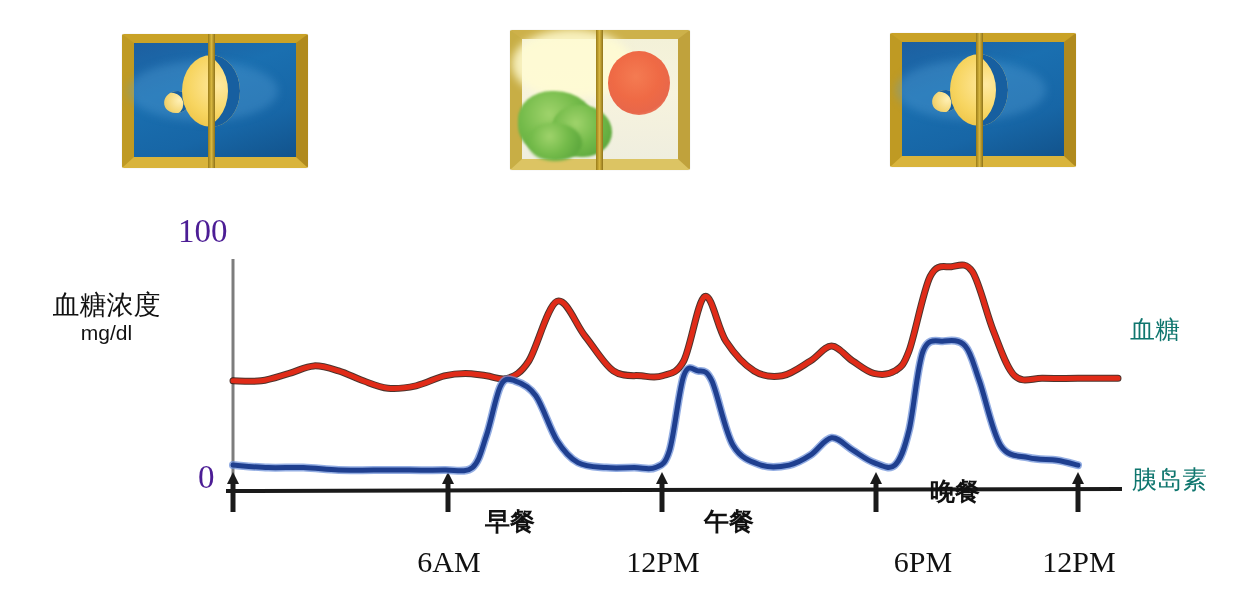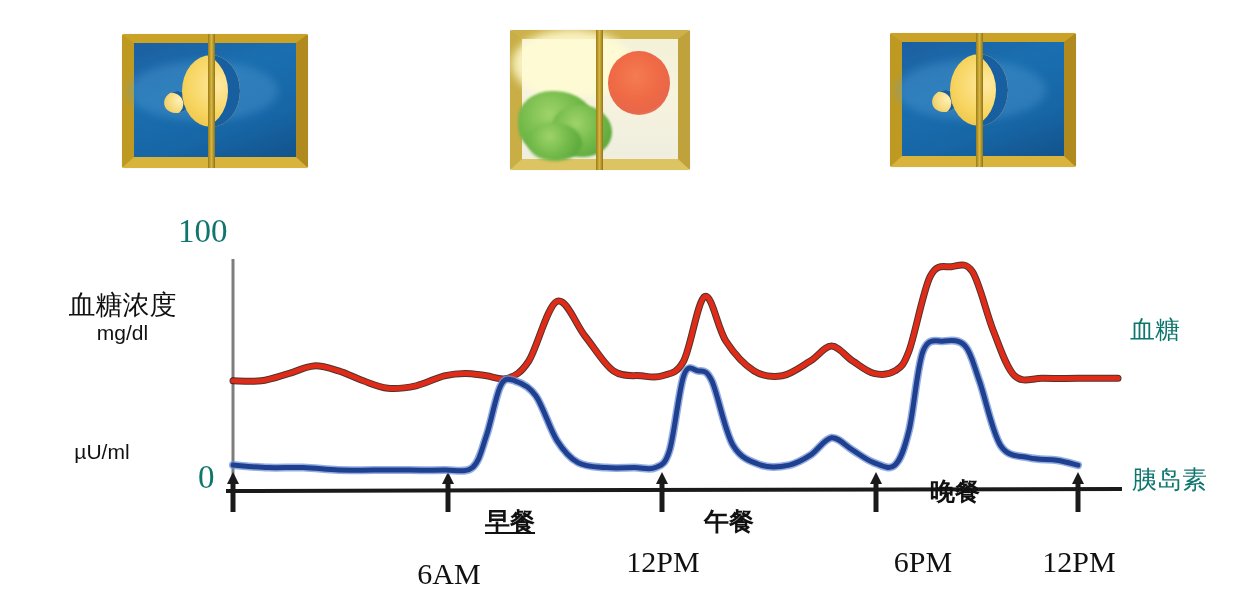--- a/index.html
+++ b/index.html
@@ -89,21 +89,21 @@
     position: absolute;
     left: 0;
     top: 0;
     width: 1254px;
     height: 606px;
   }
   .axis-value {
     position: absolute;
     font-family: "Liberation Serif", serif;
     font-size: 33px;
-    color: #0f766e;
+    color: #4c1d95;
     line-height: 1;
   }
   .side-label {
     position: absolute;
     font-size: 27px;
     line-height: 1.16;
     text-align: center;
     color: #111;
     white-space: nowrap;
   }
@@ -194,35 +194,34 @@
     <path id="glucose-line" fill="none" stroke="#e02b18" stroke-width="5" stroke-linecap="round" stroke-linejoin="round" d="M233.0,380.8 C237.7,380.8 251.8,382.0 261.2,380.8 C270.6,379.6 280.5,375.8 289.3,373.4 C298.1,370.9 305.8,366.3 314.0,365.9 C322.2,365.5 330.4,368.4 338.6,370.9 C346.8,373.4 355.1,377.9 363.3,380.8 C371.5,383.7 379.1,387.4 387.9,388.2 C396.7,389.1 406.7,387.8 416.1,385.8 C425.5,383.7 436.0,377.9 444.3,375.8 C452.5,373.8 458.3,373.4 465.4,373.4 C472.4,373.4 479.5,375.0 486.5,375.8 C493.5,376.7 500.6,380.8 507.6,378.3 C514.7,375.8 520.5,373.8 528.8,361.0 C537.0,348.1 547.5,305.6 556.9,301.4 C566.3,297.3 575.7,324.6 585.1,336.2 C594.5,347.7 603.9,364.3 613.3,370.9 C622.6,377.5 633.2,375.0 641.4,375.8 C649.6,376.7 655.5,378.3 662.5,375.8 C669.6,373.4 676.6,374.2 683.7,361.0 C690.7,347.7 697.8,299.8 704.8,296.5 C711.8,293.2 717.7,328.7 725.9,341.1 C734.1,353.5 744.7,365.1 754.1,370.9 C763.5,376.7 772.9,377.5 782.3,375.8 C791.6,374.2 802.2,365.9 810.4,361.0 C818.6,356.0 824.5,346.1 831.5,346.1 C838.6,346.1 845.6,356.4 852.7,361.0 C859.7,365.5 866.8,371.7 873.8,373.4 C880.8,375.0 889.0,374.6 894.9,370.9 C900.8,367.2 903.1,366.7 909.0,351.0 C914.9,335.3 923.1,290.7 930.1,276.6 C937.2,262.6 944.2,267.5 951.3,266.7 C958.3,265.9 965.3,260.9 972.4,271.7 C979.4,282.4 986.5,313.8 993.5,331.2 C1000.5,348.6 1006.4,368.0 1014.6,375.8 C1022.8,383.7 1032.2,377.9 1042.8,378.3 C1053.4,378.7 1065.5,378.3 1078.0,378.3 C1090.5,378.3 1111.3,378.3 1118.0,378.3"></path>
 
     <path id="insulin-shadow" fill="none" stroke="#6f92d8" stroke-width="8" stroke-linecap="round" stroke-linejoin="round" opacity="0.75" d="M233.0,465.1 C238.9,465.5 256.5,467.2 268.2,467.6 C279.9,468.0 291.7,467.2 303.4,467.6 C315.2,468.0 326.9,469.7 338.6,470.1 C350.4,470.5 362.1,470.1 373.8,470.1 C385.6,470.1 397.3,470.1 409.0,470.1 C420.8,470.1 433.7,470.5 444.3,470.1 C454.8,469.7 465.4,473.4 472.4,467.6 C479.5,461.8 481.8,449.0 486.5,435.4 C491.2,421.7 495.9,394.9 500.6,385.8 C505.3,376.7 508.8,379.1 514.7,380.8 C520.5,382.5 528.8,385.8 535.8,395.7 C542.8,405.6 549.9,429.2 556.9,440.3 C564.0,451.5 569.8,458.1 578.0,462.6 C586.3,467.2 596.8,466.8 606.2,467.6 C615.6,468.4 626.2,467.6 634.4,467.6 C642.6,467.6 649.6,470.5 655.5,467.6 C661.4,464.7 664.9,465.5 669.6,450.2 C674.3,434.9 679.0,389.1 683.7,375.8 C688.4,362.6 693.1,370.1 697.8,370.9 C702.4,371.7 706.0,368.4 711.8,380.8 C717.7,393.2 724.7,431.2 733.0,445.3 C741.2,459.3 751.7,461.8 761.1,465.1 C770.5,468.4 781.1,466.8 789.3,465.1 C797.5,463.5 803.4,459.7 810.4,455.2 C817.5,450.7 824.5,438.7 831.5,437.8 C838.6,437.0 845.6,446.1 852.7,450.2 C859.7,454.4 866.8,460.2 873.8,462.6 C880.8,465.1 889.0,470.5 894.9,465.1 C900.8,459.7 904.3,449.4 909.0,430.4 C913.7,411.4 917.2,365.9 923.1,351.0 C929.0,336.2 937.2,341.9 944.2,341.1 C951.3,340.3 959.5,339.5 965.3,346.1 C971.2,352.7 973.5,364.3 979.4,380.8 C985.3,397.3 992.3,432.5 1000.5,445.3 C1008.8,458.1 1019.3,455.2 1028.7,457.7 C1038.1,460.2 1048.7,458.9 1056.9,460.2 C1065.1,461.4 1074.5,464.3 1078.0,465.1"></path>
     <path id="insulin-line" fill="none" stroke="#1f3f8f" stroke-width="5" stroke-linecap="round" stroke-linejoin="round" d="M233.0,465.1 C238.9,465.5 256.5,467.2 268.2,467.6 C279.9,468.0 291.7,467.2 303.4,467.6 C315.2,468.0 326.9,469.7 338.6,470.1 C350.4,470.5 362.1,470.1 373.8,470.1 C385.6,470.1 397.3,470.1 409.0,470.1 C420.8,470.1 433.7,470.5 444.3,470.1 C454.8,469.7 465.4,473.4 472.4,467.6 C479.5,461.8 481.8,449.0 486.5,435.4 C491.2,421.7 495.9,394.9 500.6,385.8 C505.3,376.7 508.8,379.1 514.7,380.8 C520.5,382.5 528.8,385.8 535.8,395.7 C542.8,405.6 549.9,429.2 556.9,440.3 C564.0,451.5 569.8,458.1 578.0,462.6 C586.3,467.2 596.8,466.8 606.2,467.6 C615.6,468.4 626.2,467.6 634.4,467.6 C642.6,467.6 649.6,470.5 655.5,467.6 C661.4,464.7 664.9,465.5 669.6,450.2 C674.3,434.9 679.0,389.1 683.7,375.8 C688.4,362.6 693.1,370.1 697.8,370.9 C702.4,371.7 706.0,368.4 711.8,380.8 C717.7,393.2 724.7,431.2 733.0,445.3 C741.2,459.3 751.7,461.8 761.1,465.1 C770.5,468.4 781.1,466.8 789.3,465.1 C797.5,463.5 803.4,459.7 810.4,455.2 C817.5,450.7 824.5,438.7 831.5,437.8 C838.6,437.0 845.6,446.1 852.7,450.2 C859.7,454.4 866.8,460.2 873.8,462.6 C880.8,465.1 889.0,470.5 894.9,465.1 C900.8,459.7 904.3,449.4 909.0,430.4 C913.7,411.4 917.2,365.9 923.1,351.0 C929.0,336.2 937.2,341.9 944.2,341.1 C951.3,340.3 959.5,339.5 965.3,346.1 C971.2,352.7 973.5,364.3 979.4,380.8 C985.3,397.3 992.3,432.5 1000.5,445.3 C1008.8,458.1 1019.3,455.2 1028.7,457.7 C1038.1,460.2 1048.7,458.9 1056.9,460.2 C1065.1,461.4 1074.5,464.3 1078.0,465.1"></path>
   </svg>
 
   <div class="axis-value" style="left:178px; top:215px;">100</div>
 
   <div class="axis-value" style="left:198px; top:461px;">0</div>
 
-  <div class="side-label" style="left:30px; top:290px; width:185px;">
+  <div class="side-label" style="left:14px; top:290px; width:185px;">
     <span>血糖浓度</span>
     <span class="unit">mg/dl</span>
   </div>
 
   <div class="side-label" style="left:2px; top:440px; width:200px;">
-    <span class="unit">µU/ml</span>
   </div>
 
   <div class="series-label" style="left:1130px; top:313px;">血糖</div>
 
   <div class="series-label" style="left:1132px; top:463px;">胰岛素</div>
 
-  <div class="meal-label" style="left:485px; top:505px;text-decoration:underline;">早餐</div>
+  <div class="meal-label" style="left:485px; top:505px;">早餐</div>
   <div class="meal-label" style="left:688px; top:505px;margin-left:16px;">午餐</div>
   <div class="meal-label" style="left:930px; top:475px;">晚餐</div>
 
-  <div class="time-label" style="left:390px; top:545px; width:118px;margin-top:12px;">6AM</div>
+  <div class="time-label" style="left:390px; top:545px; width:118px;">6AM</div>
   <div class="time-label" style="left:598px; top:545px; width:130px;">12PM</div>
   <div class="time-label" style="left:864px; top:545px; width:118px;">6PM</div>
   <div class="time-label" style="left:1014px; top:545px; width:130px;">12PM</div>
 
 </div>
 
 </body></html>

